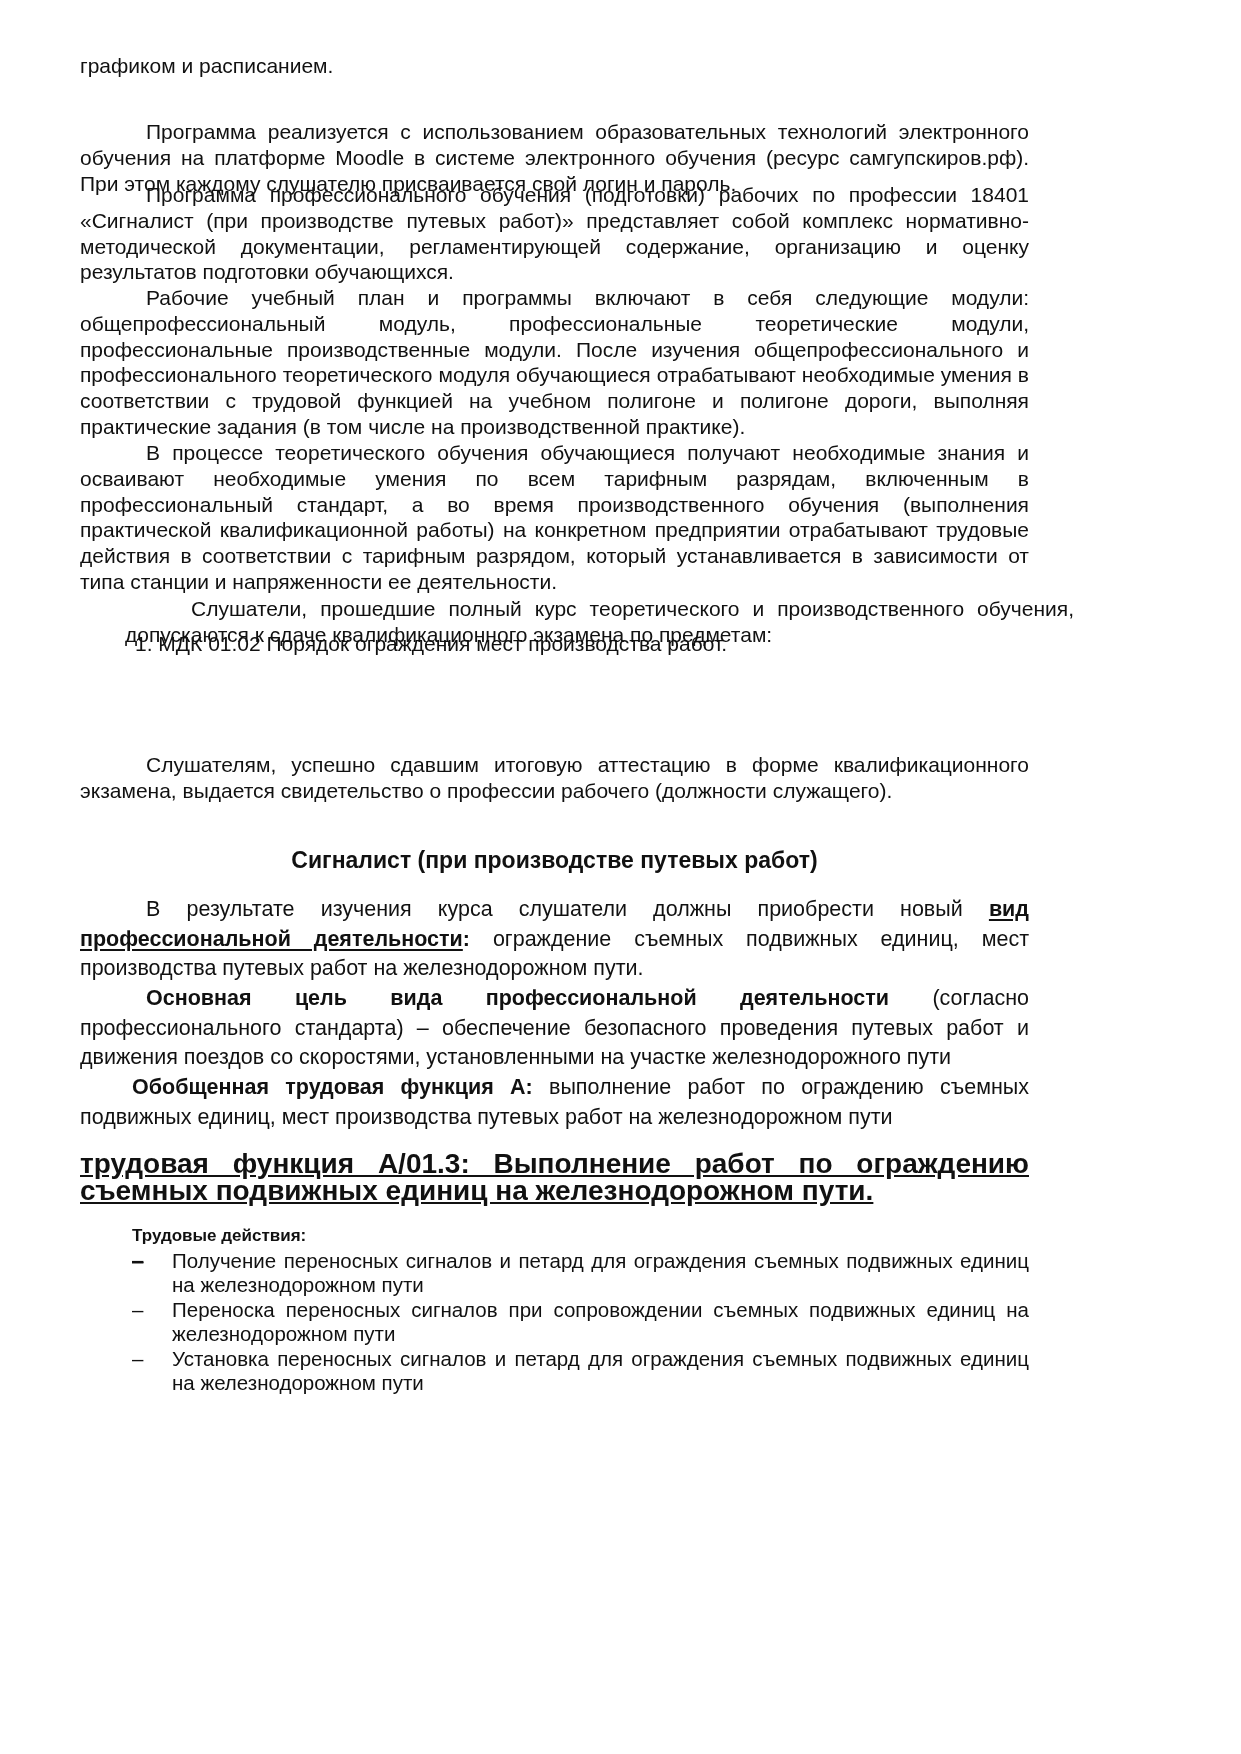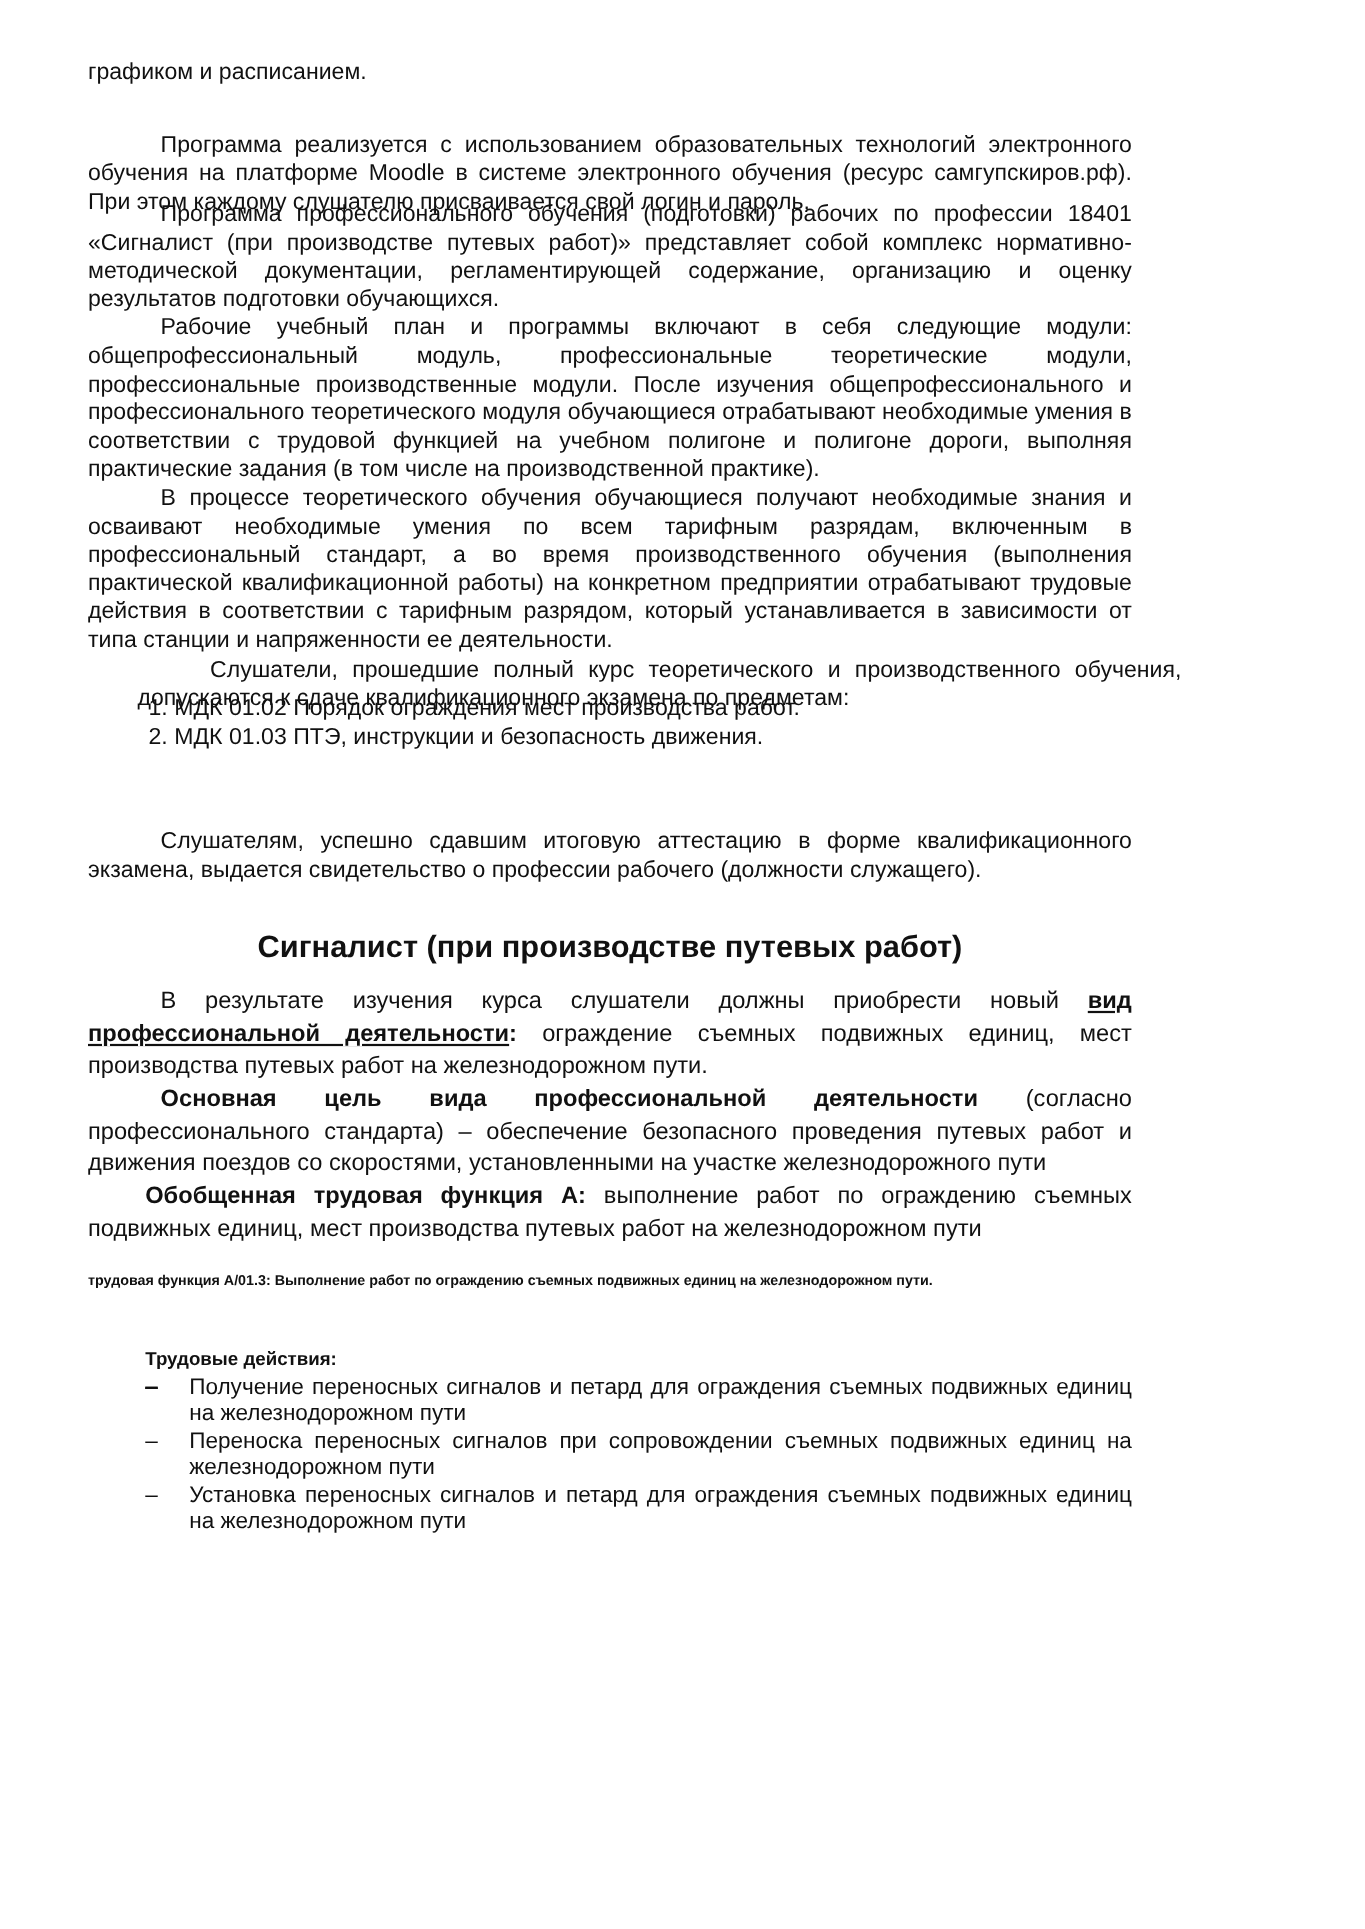--- a/index.html
+++ b/index.html
@@ -35,41 +35,40 @@
   <div class="block just ind" style="top:182px;">Программа профессионального обучения (подготовки) рабочих по профессии 18401 «Сигналист (при производстве путевых работ)» представляет собой комплекс нормативно-методической документации, регламентирующей содержание, организацию и оценку результатов подготовки обучающихся.</div>
 
   <div class="block just ind" style="top:285px;">Рабочие учебный план и программы включают в себя следующие модули: общепрофессиональный модуль, профессиональные теоретические модули, профессиональные производственные модули. После изучения общепрофессионального и профессионального теоретического модуля обучающиеся отрабатывают необходимые умения в соответствии с трудовой функцией на учебном полигоне и полигоне дороги, выполняя практические задания (в том числе на производственной практике).</div>
 
   <div class="block just ind" style="top:440px;">В процессе теоретического обучения  обучающиеся получают необходимые знания и осваивают необходимые умения по всем тарифным разрядам, включенным в профессиональный стандарт, а во время производственного обучения (выполнения практической квалификационной работы) на конкретном предприятии отрабатывают трудовые действия в соответствии с тарифным разрядом, который устанавливается в зависимости от типа станции и напряженности ее деятельности.</div>
 
   <div class="block just ind" style="top:596px;margin-left:45px;">Слушатели, прошедшие полный курс теоретического и производственного обучения, допускаются к сдаче квалификационного экзамена по предметам:</div>
 
   <div class="block list-num" style="top:631px;">
     <span class="line">1. МДК 01.02 Порядок ограждения мест производства работ.</span>
-    <span class="line">2. МДК 01.03 ПТЭ, инструкции и безопасность движения.</span>
   </div>
 
   <div class="block just ind" style="top:752px;">Слушателям, успешно сдавшим итоговую аттестацию в форме квалификационного экзамена, выдается свидетельство о профессии рабочего (должности служащего).</div>
 
-  <div class="block center" style="top:848px; font-size:28px;">Сигналист (при производстве путевых работ)</div>
+  <div class="block center" style="top:848px; font-size:23px;">Сигналист (при производстве путевых работ)</div>
 
   <div class="block just ind tall" style="top:895px;">
     <span>В результате изучения курса слушатели должны приобрести новый</span>
     <span class="b u">вид профессиональной деятельности</span><span class="b">:</span><span> ограждение съемных подвижных единиц, мест производства путевых работ на железнодорожном пути.</span>
   </div>
 
   <div class="block just ind tall" style="top:984px;">
     <span class="b">Основная цель вида профессиональной деятельности</span><span> (согласно профессионального стандарта) – обеспечение безопасного проведения путевых работ и движения поездов со скоростями, установленными на участке железнодорожного пути</span>
   </div>
 
   <div class="block just ind tall" style="top:1073px; text-indent:52px;">
     <span class="b">Обобщенная трудовая функция А:</span><span> выполнение работ по ограждению съемных подвижных единиц, мест производства путевых работ на железнодорожном пути</span>
   </div>
 
-  <div class="block just b" style="top:1150px; font-size:13px; line-height:27px;">трудовая функция А/01.3: Выполнение работ по ограждению съемных подвижных единиц на железнодорожном пути.</div>
+  <div class="block just b" style="top:1150px; font-size:28px; line-height:27px;text-decoration:underline;">трудовая функция А/01.3: Выполнение работ по ограждению съемных подвижных единиц на железнодорожном пути.</div>
 
   <div class="block b" style="top:1223px; padding-left:52px; font-size:17px;">Трудовые действия:</div>
 
   <ul class="block dash-list" style="top:1248px;">
     <li class="dash-item">
       <span class="dash">–</span>
     </li>
     <li class="dash-item">
       <span class="dash">–</span>
     </li>

